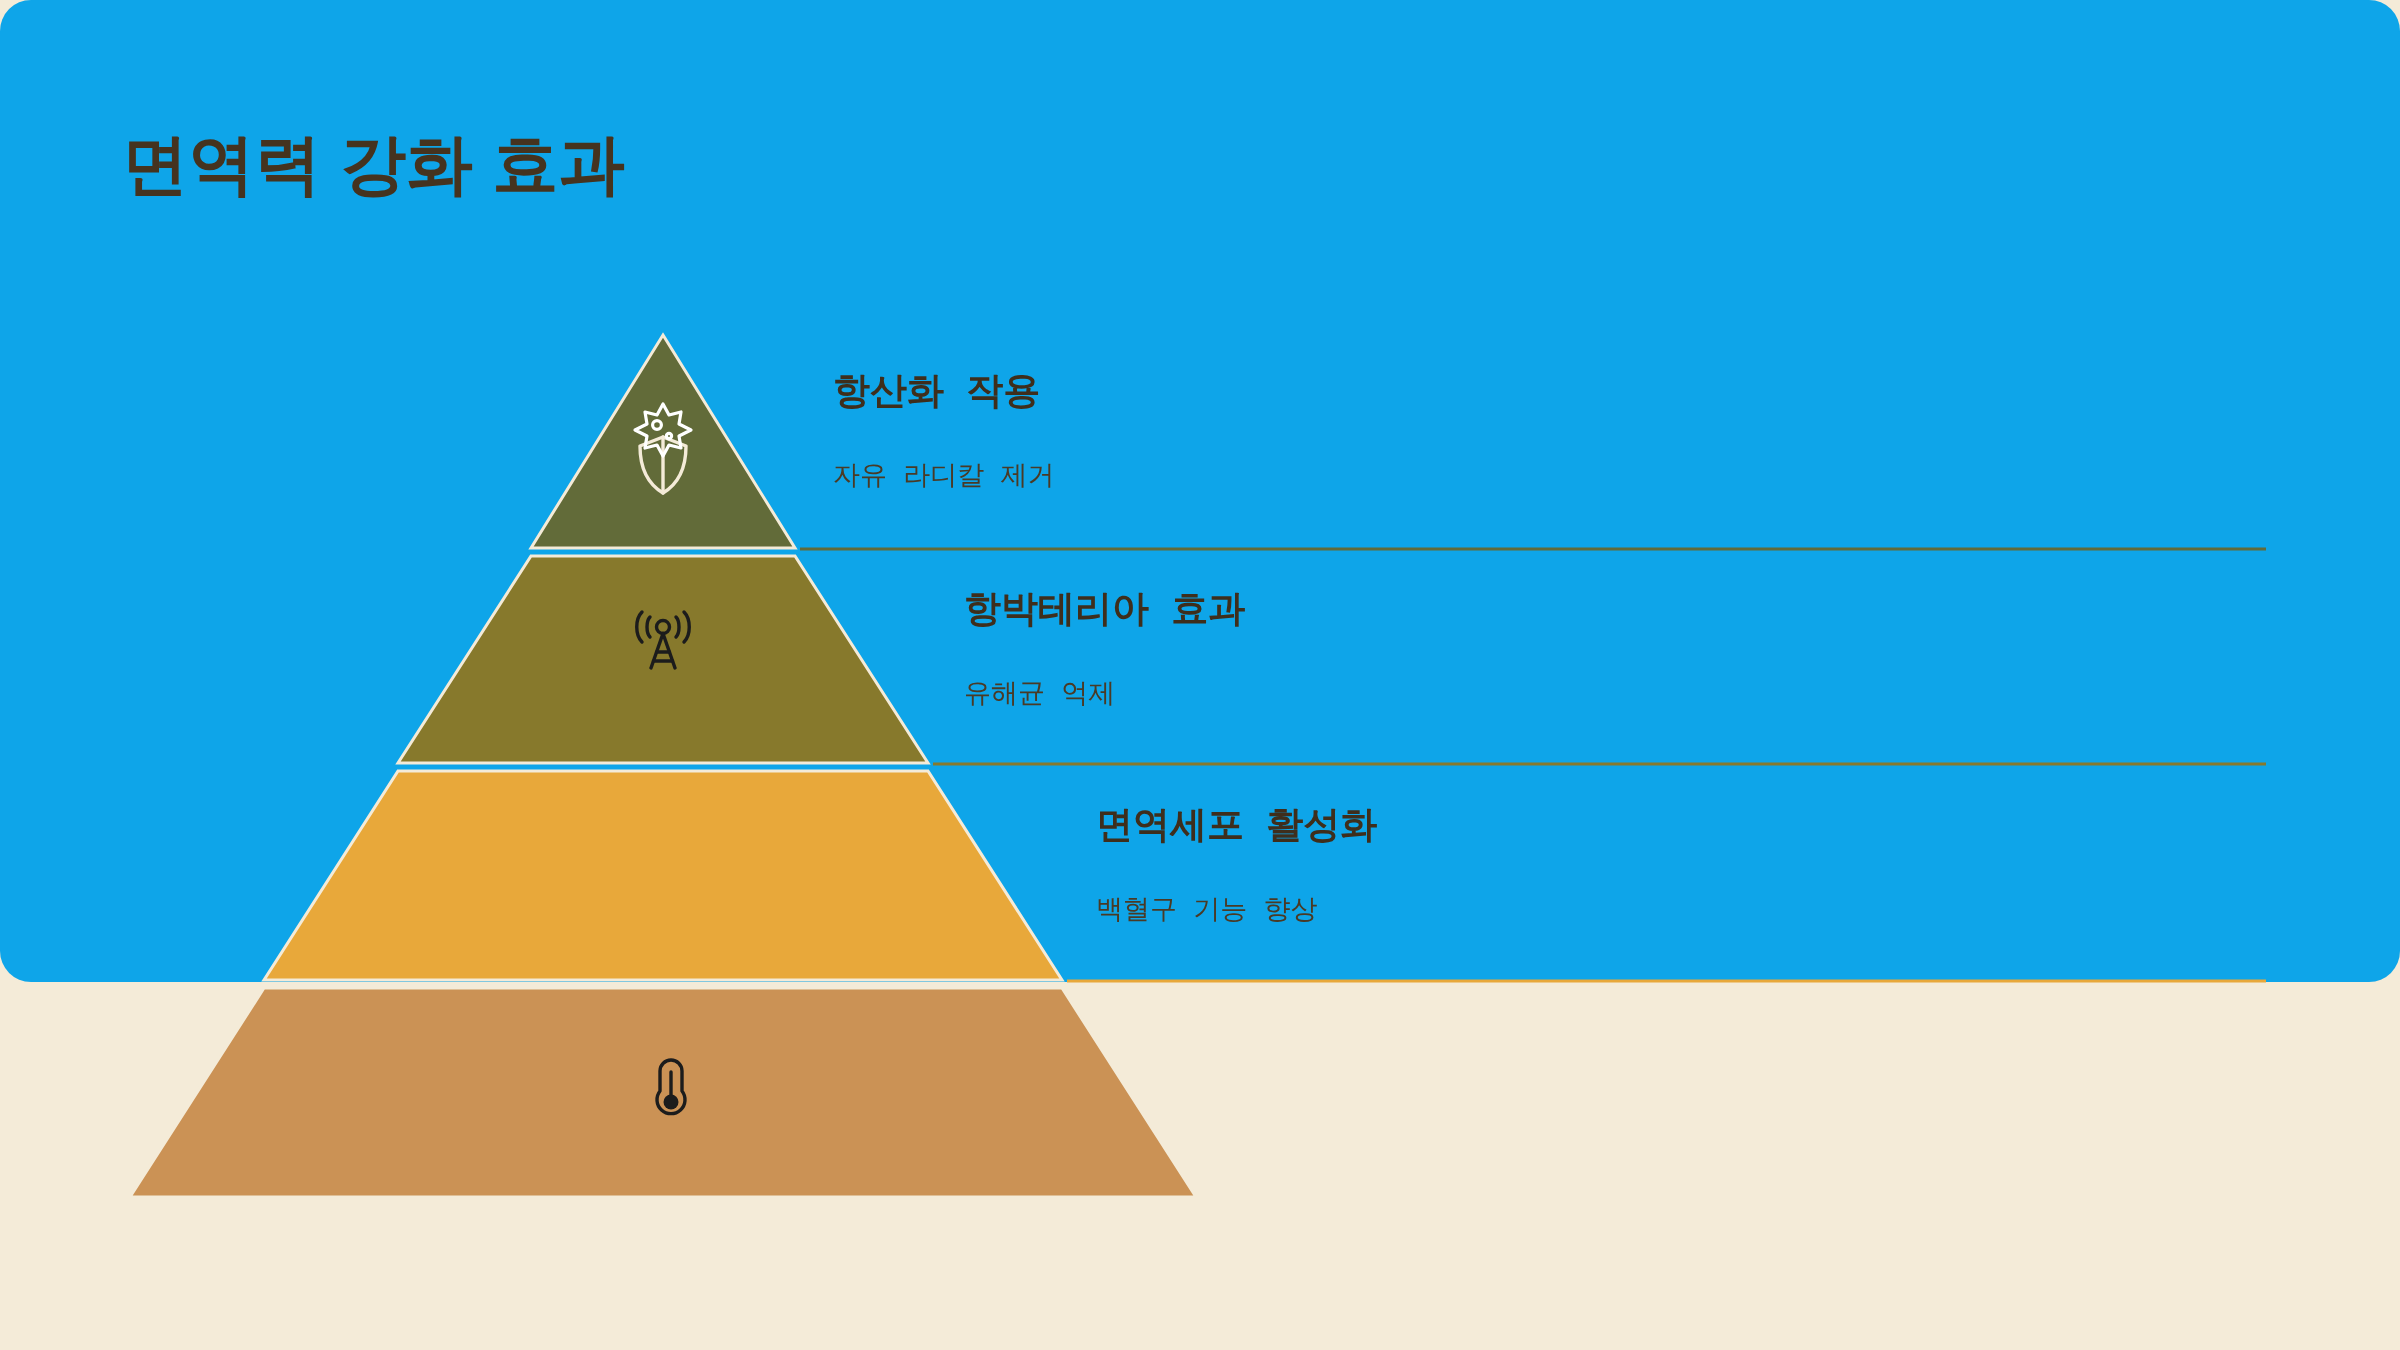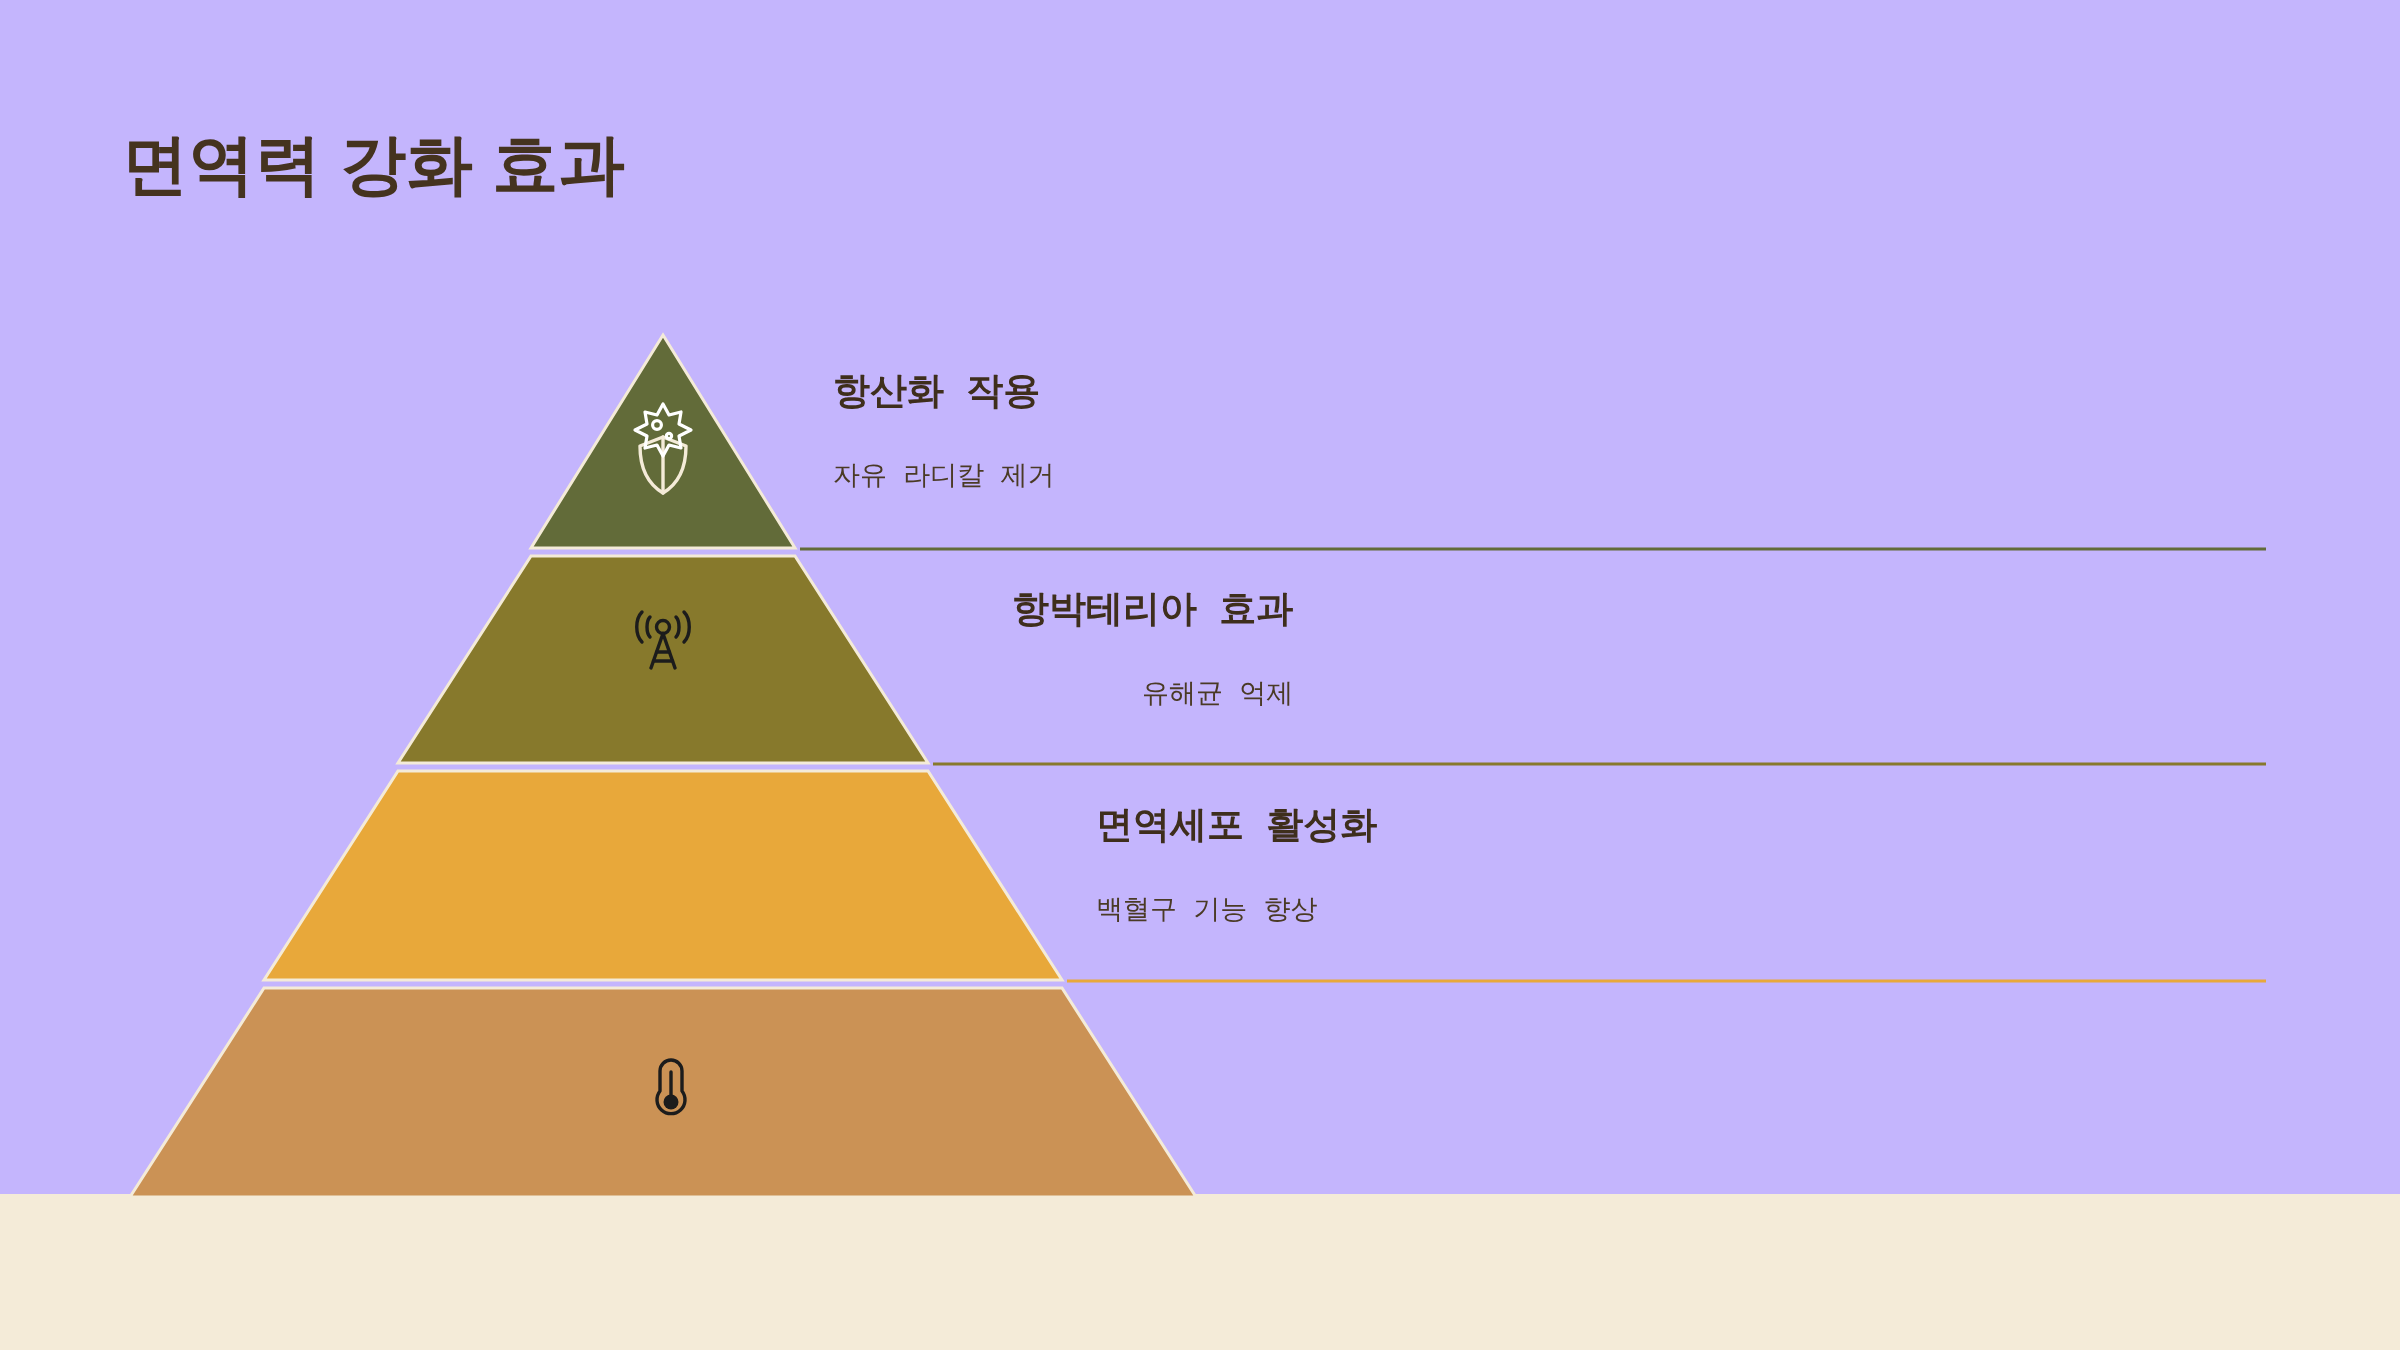--- a/index.html
+++ b/index.html
@@ -9,22 +9,23 @@
   body {
     width: 2400px;
     height: 1350px;
     background: #F4EBD8;
     font-family: "Liberation Sans", "DejaVu Sans", sans-serif;
     overflow: hidden;
   }
   #stage {
     position: relative;
     width: 2400px;
-    height: 1194px;
-    background: #c4b5fd;
+    height: 982px;
+    background: #0ea5e9;
+    border-radius: 31px;
   }
   #page-title {
     position: absolute;
     left: 122px;
     top: 128px;
     font-size: 66px;
     font-weight: 700;
     color: #45331F;
     letter-spacing: 0.5px;
     line-height: 1.1;
@@ -108,21 +109,21 @@
       <line x1="31" y1="20" x2="31" y2="44"></line>
       <circle cx="31" cy="50" r="7.5" fill="#1C1C1C" stroke="none"></circle>
     </g>
   </svg>
 
   <div class="tier-label" style="left:833px; top:371px;">
     <div class="tier-title">항산화 작용</div>
     <div class="tier-sub">자유 라디칼 제거</div>
   </div>
 
-  <div class="tier-label" style="left:1012px; top:589px;text-align:right;">
+  <div class="tier-label" style="left:964px; top:589px;">
     <div class="tier-title">항박테리아 효과</div>
     <div class="tier-sub">유해균 억제</div>
   </div>
 
   <div class="tier-label" style="left:1096px; top:805px;">
     <div class="tier-title">면역세포 활성화</div>
     <div class="tier-sub">백혈구 기능 향상</div>
   </div>
 
 

